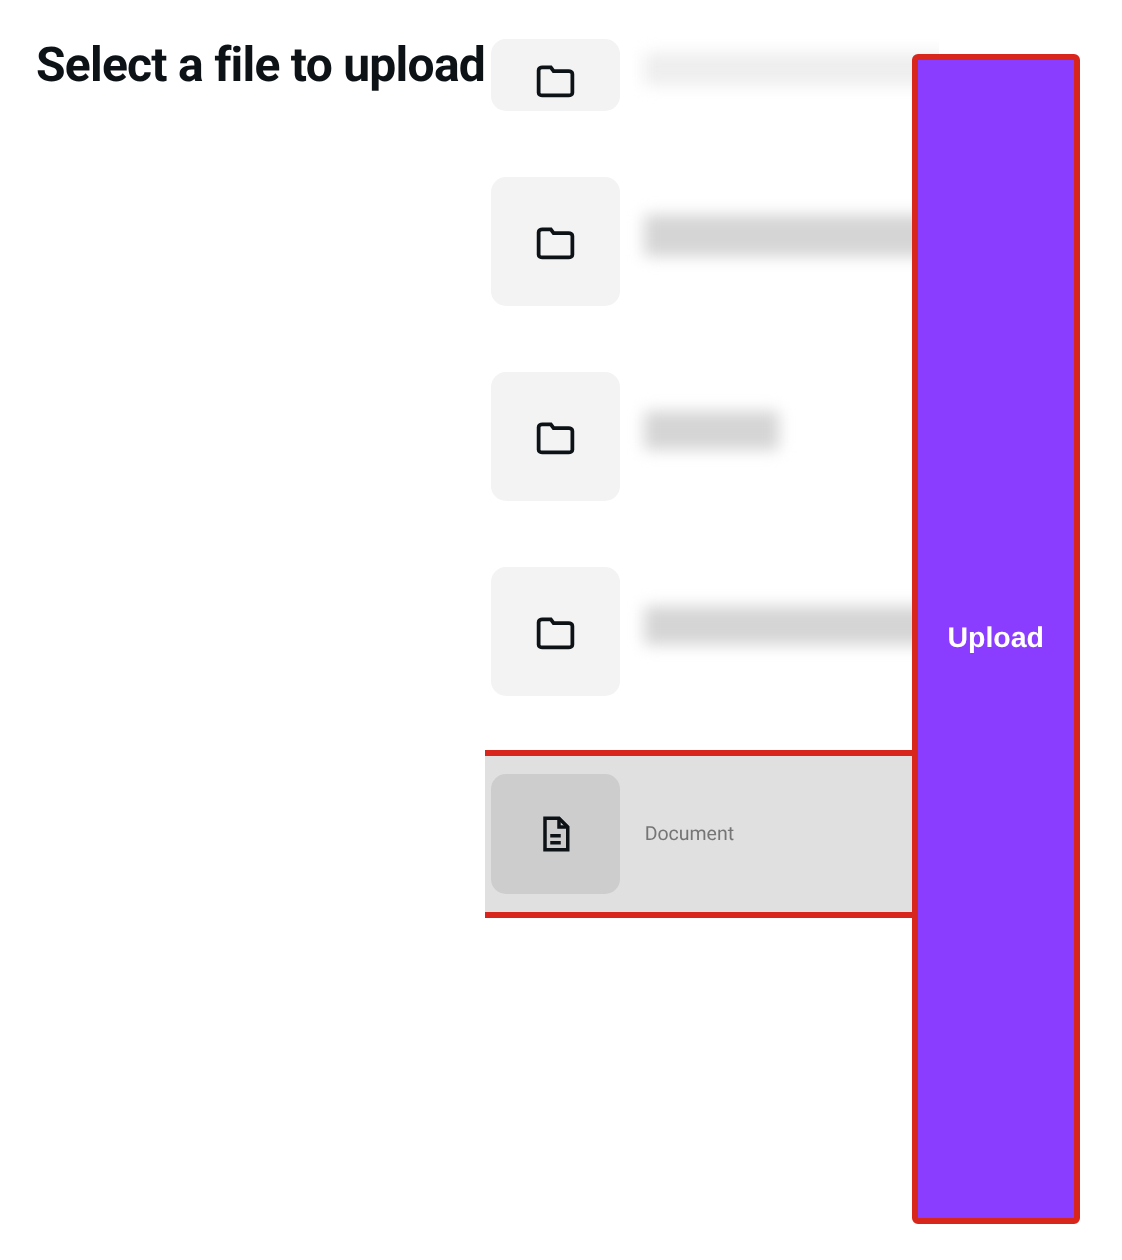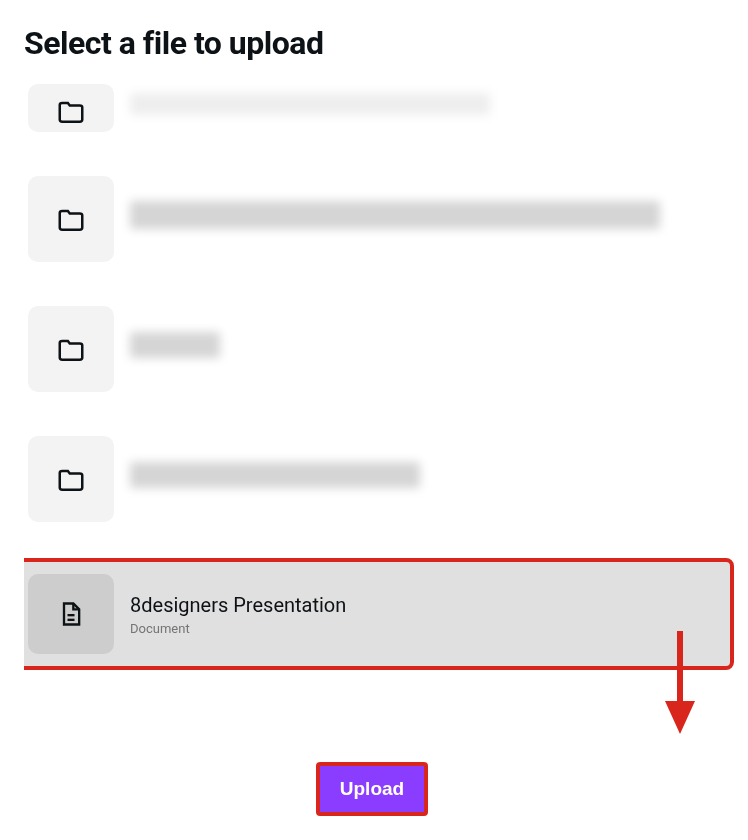--- a/index.html
+++ b/index.html
@@ -16,21 +16,21 @@
       position: relative;
     }
     .modal {
       width: 100%;
       height: 100%;
       background: #fff;
       border-radius: 16px;
       padding: 24px;
       position: relative;
       display: flex;
-      flex-direction: column;
+      flex-direction: row;
     }
     .title {
       font-size: 32px;
       font-weight: 700;
       color: #0d1216;
       margin-bottom: 20px;
       letter-spacing: -0.5px;
     }
     .search-container {
       position: relative;
@@ -220,21 +220,20 @@
     <div class="list-item highlighted">
       <div class="icon-wrap">
         <svg viewBox="0 0 24 24" width="28" height="28" fill="none" stroke="#0d1216" stroke-width="2">
           <path d="M6 3 L14 3 L19 8 L19 21 L6 21 Z"></path>
           <path d="M14 3 L14 8 L19 8"></path>
           <line x1="9" y1="13" x2="15" y2="13"></line>
           <line x1="9" y1="17" x2="15" y2="17"></line>
         </svg>
       </div>
       <div class="item-text">
-        <div class="item-title">8designers Presentation</div>
         <div class="item-subtitle">Document</div>
       </div>
     </div>
 
   </div>
 
   <div class="arrow-annotation">
     <svg width="40" height="110" viewBox="0 0 40 110">
       <line x1="20" y1="5" x2="20" y2="80" stroke="#d9261c" stroke-width="6"></line>
       <polygon points="20,108 5,75 35,75" fill="#d9261c"></polygon>

